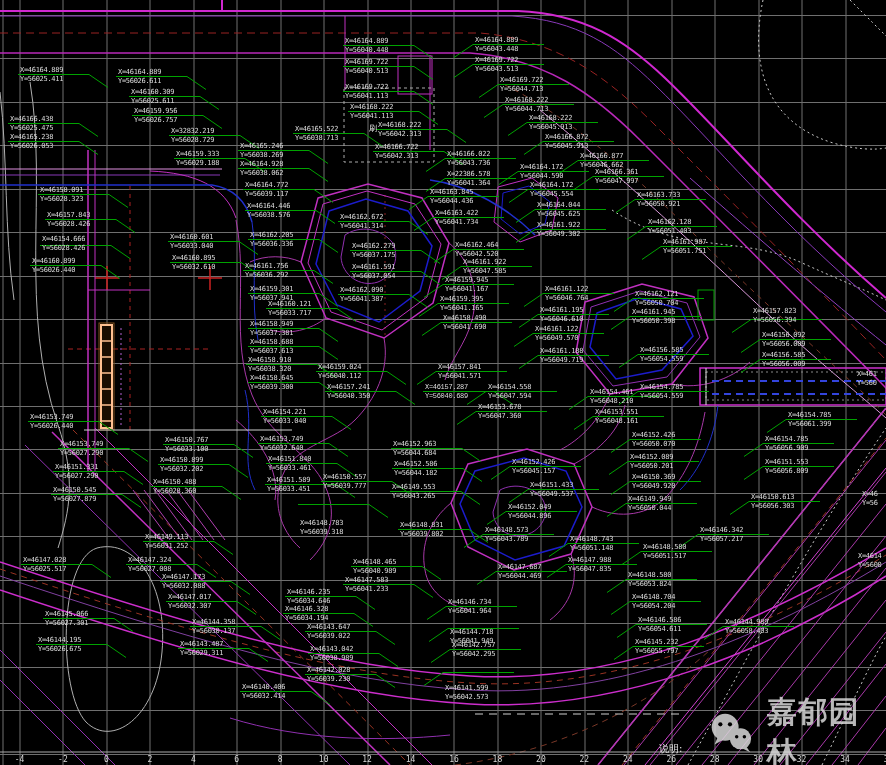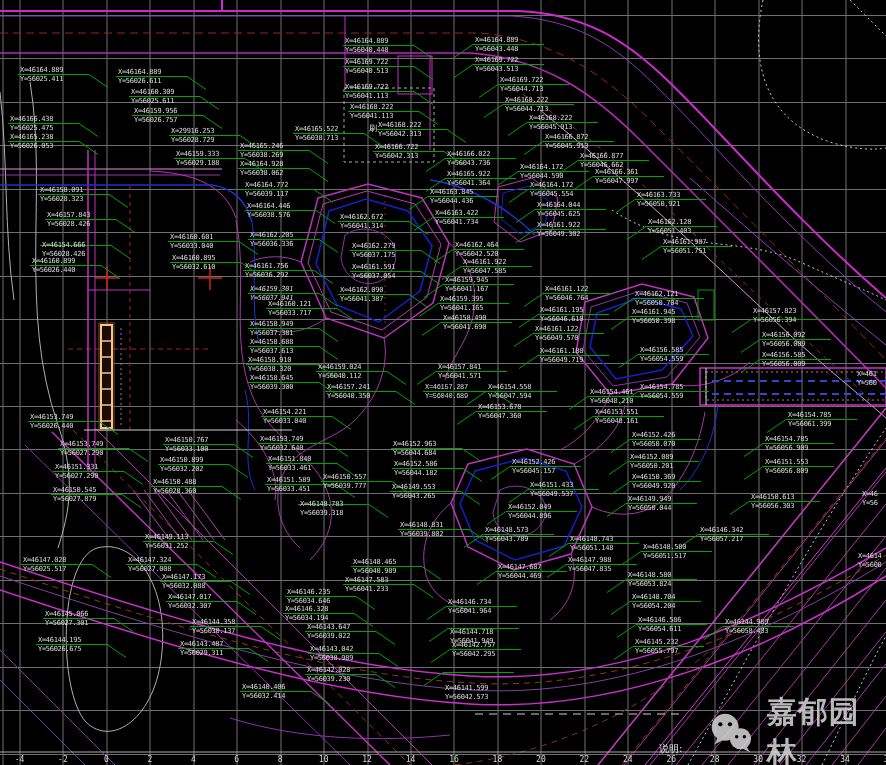--- a/index.html
+++ b/index.html
@@ -453,26 +453,26 @@
         <line x1="723" y1="626.5" x2="704" y2="639.5"></line>
       </g>
   </svg>
 
   <div id="labels">
       <div class="coord-label" style="left: 20px; top: 66px;"><span>X=46164.889</span><br><span>Y=56025.411</span></div>
       <div class="coord-label" style="left: 118px; top: 68px;"><span>X=46164.889</span><br><span>Y=56026.611</span></div>
       <div class="coord-label" style="left: 131px; top: 88px;"><span>X=46160.309</span><br><span>Y=56025.611</span></div>
       <div class="coord-label" style="left: 134px; top: 107px;"><span>X=46159.956</span><br><span>Y=56026.757</span></div>
       <div class="coord-label" style="left: 10px; top: 115px;"><span>X=46166.438</span><br><span>Y=56025.475</span></div>
-      <div class="coord-label" style="left: 171px; top: 127px;"><span>X=29916.253</span><br><span>Y=56028.729</span></div>
+      <div class="coord-label" style="left: 171px; top: 127px;"><span>X=32832.219</span><br><span>Y=56028.729</span></div>
       <div class="coord-label" style="left: 10px; top: 133px;"><span>X=46165.238</span><br><span>Y=56026.053</span></div>
       <div class="coord-label" style="left: 176px; top: 150px;"><span>X=46159.333</span><br><span>Y=56029.188</span></div>
       <div class="coord-label" style="left: 40px; top: 186px;"><span>X=46158.091</span><br><span>Y=56028.323</span></div>
       <div class="coord-label" style="left: 47px; top: 211px;"><span>X=46157.843</span><br><span>Y=56028.426</span></div>
-      <div class="coord-label" style="left: 42px; top: 241px;"><span>X=46154.666</span><br><span>Y=56028.426</span></div>
+      <div class="coord-label" style="left: 42px; top: 235px;"><span>X=46154.666</span><br><span>Y=56028.426</span></div>
       <div class="coord-label" style="left: 32px; top: 257px;"><span>X=46160.899</span><br><span>Y=56026.440</span></div>
       <div class="coord-label" style="left: 170px; top: 233px;"><span>X=46160.601</span><br><span>Y=56033.040</span></div>
       <div class="coord-label" style="left: 172px; top: 254px;"><span>X=46160.895</span><br><span>Y=56032.610</span></div>
       <div class="coord-label" style="left: 345px; top: 37px;"><span>X=46164.889</span><br><span>Y=56040.448</span></div>
       <div class="coord-label" style="left: 345px; top: 58px;"><span>X=46169.722</span><br><span>Y=56040.513</span></div>
       <div class="coord-label" style="left: 345px; top: 83px;"><span>X=46169.722</span><br><span>Y=56041.113</span></div>
       <div class="coord-label" style="left: 350px; top: 103px;"><span>X=46168.222</span><br><span>Y=56041.113</span></div>
       <div class="coord-label" style="left: 295px; top: 125px;"><span>X=46165.522</span><br><span>Y=56038.713</span></div>
       <div class="coord-label" style="left: 378px; top: 121px;"><span>X=46168.222</span><br><span>Y=56042.313</span></div>
       <div class="coord-label" style="left: 240px; top: 142px;"><span>X=46165.246</span><br><span>Y=56038.269</span></div>
@@ -491,21 +491,21 @@
       <div class="coord-label" style="left: 595px; top: 168px;"><span>X=46166.361</span><br><span>Y=56047.997</span></div>
       <div class="coord-label" style="left: 530px; top: 181px;"><span>X=46164.172</span><br><span>Y=56045.554</span></div>
       <div class="coord-label" style="left: 637px; top: 191px;"><span>X=46163.733</span><br><span>Y=56050.921</span></div>
       <div class="coord-label" style="left: 430px; top: 188px;"><span>X=46163.845</span><br><span>Y=56044.436</span></div>
       <div class="coord-label" style="left: 435px; top: 209px;"><span>X=46163.422</span><br><span>Y=56041.734</span></div>
       <div class="coord-label" style="left: 340px; top: 213px;"><span>X=46162.672</span><br><span>Y=56041.314</span></div>
       <div class="coord-label" style="left: 250px; top: 231px;"><span>X=46162.205</span><br><span>Y=56036.336</span></div>
       <div class="coord-label" style="left: 352px; top: 242px;"><span>X=46162.279</span><br><span>Y=56037.175</span></div>
       <div class="coord-label" style="left: 352px; top: 263px;"><span>X=46161.591</span><br><span>Y=56037.054</span></div>
       <div class="coord-label" style="left: 245px; top: 262px;"><span>X=46161.756</span><br><span>Y=56036.292</span></div>
-      <div class="coord-label" style="left: 250px; top: 285px; font-style: italic;"><span>X=46159.301</span><br><span>Y=56037.941</span></div>
+      <div class="coord-label" style="left: 250px; top: 285px;"><span>X=46159.301</span><br><span>Y=56037.941</span></div>
       <div class="coord-label" style="left: 340px; top: 286px;"><span>X=46162.090</span><br><span>Y=56041.387</span></div>
       <div class="coord-label" style="left: 268px; top: 300px;"><span>X=46160.121</span><br><span>Y=56033.717</span></div>
       <div class="coord-label" style="left: 250px; top: 320px;"><span>X=46158.949</span><br><span>Y=56037.381</span></div>
       <div class="coord-label" style="left: 250px; top: 338px;"><span>X=46158.688</span><br><span>Y=56037.613</span></div>
       <div class="coord-label" style="left: 248px; top: 356px;"><span>X=46158.910</span><br><span>Y=56038.320</span></div>
       <div class="coord-label" style="left: 318px; top: 363px;"><span>X=46159.024</span><br><span>Y=56040.112</span></div>
       <div class="coord-label" style="left: 250px; top: 374px;"><span>X=46158.645</span><br><span>Y=56039.300</span></div>
       <div class="coord-label" style="left: 327px; top: 383px;"><span>X=46157.241</span><br><span>Y=56040.350</span></div>
       <div class="coord-label" style="left: 425px; top: 383px; font-family: Liberation Mono, monospace;"><span>X=46157.287</span><br><span>Y=56040.689</span></div>
       <div class="coord-label" style="left: 438px; top: 363px;"><span>X=46157.841</span><br><span>Y=56041.571</span></div>
@@ -522,21 +522,21 @@
       <div class="coord-label" style="left: 635px; top: 290px;"><span>X=46162.121</span><br><span>Y=56050.704</span></div>
       <div class="coord-label" style="left: 632px; top: 308px;"><span>X=46161.945</span><br><span>Y=56050.398</span></div>
       <div class="coord-label" style="left: 540px; top: 306px;"><span>X=46161.195</span><br><span>Y=56046.610</span></div>
       <div class="coord-label" style="left: 535px; top: 325px;"><span>X=46161.122</span><br><span>Y=56049.570</span></div>
       <div class="coord-label" style="left: 540px; top: 347px;"><span>X=46161.188</span><br><span>Y=56049.719</span></div>
       <div class="coord-label" style="left: 640px; top: 346px;"><span>X=46156.585</span><br><span>Y=56054.559</span></div>
       <div class="coord-label" style="left: 753px; top: 307px;"><span>X=46157.823</span><br><span>Y=56056.394</span></div>
       <div class="coord-label" style="left: 762px; top: 331px;"><span>X=46156.092</span><br><span>Y=56056.009</span></div>
       <div class="coord-label" style="left: 762px; top: 351px;"><span>X=46156.585</span><br><span>Y=56056.009</span></div>
       <div class="coord-label" style="left: 447px; top: 150px;"><span>X=46166.022</span><br><span>Y=56043.736</span></div>
-      <div class="coord-label" style="left: 447px; top: 170px;"><span>X=46165.922</span><br><span>Y=56041.364</span></div>
+      <div class="coord-label" style="left: 447px; top: 170px;"><span>X=22386.578</span><br><span>Y=56041.364</span></div>
       <div class="coord-label" style="left: 700px; top: 526px;"><span>X=46146.342</span><br><span>Y=56057.217</span></div>
       <div class="coord-label" style="left: 788px; top: 411px;"><span>X=46154.785</span><br><span>Y=56061.399</span></div>
       <div class="coord-label" style="left: 765px; top: 435px;"><span>X=46154.785</span><br><span>Y=56056.909</span></div>
       <div class="coord-label" style="left: 765px; top: 458px;"><span>X=46151.553</span><br><span>Y=56056.809</span></div>
       <div class="coord-label" style="left: 751px; top: 493px;"><span>X=46150.613</span><br><span>Y=56056.303</span></div>
       <div class="coord-label" style="left: 640px; top: 383px;"><span>X=46154.785</span><br><span>Y=56054.559</span></div>
       <div class="coord-label" style="left: 30px; top: 413px;"><span>X=46153.749</span><br><span>Y=56026.440</span></div>
       <div class="coord-label" style="left: 60px; top: 440px;"><span>X=46153.749</span><br><span>Y=56027.290</span></div>
       <div class="coord-label" style="left: 165px; top: 436px;"><span>X=46150.767</span><br><span>Y=56033.100</span></div>
       <div class="coord-label" style="left: 160px; top: 456px;"><span>X=46150.899</span><br><span>Y=56032.202</span></div>
@@ -553,21 +553,21 @@
       <div class="coord-label" style="left: 38px; top: 636px;"><span>X=46144.195</span><br><span>Y=56026.675</span></div>
       <div class="coord-label" style="left: 180px; top: 640px;"><span>X=46143.487</span><br><span>Y=56029.311</span></div>
       <div class="coord-label" style="left: 263px; top: 408px;"><span>X=46154.221</span><br><span>Y=56033.040</span></div>
       <div class="coord-label" style="left: 260px; top: 435px;"><span>X=46153.749</span><br><span>Y=56032.640</span></div>
       <div class="coord-label" style="left: 268px; top: 455px;"><span>X=46151.840</span><br><span>Y=56033.461</span></div>
       <div class="coord-label" style="left: 393px; top: 440px;"><span>X=46152.963</span><br><span>Y=56044.684</span></div>
       <div class="coord-label" style="left: 394px; top: 460px;"><span>X=46152.586</span><br><span>Y=56044.182</span></div>
       <div class="coord-label" style="left: 267px; top: 476px;"><span>X=46151.589</span><br><span>Y=56033.451</span></div>
       <div class="coord-label" style="left: 323px; top: 473px;"><span>X=46150.557</span><br><span>Y=56039.777</span></div>
       <div class="coord-label" style="left: 392px; top: 483px;"><span>X=46149.553</span><br><span>Y=56043.265</span></div>
-      <div class="coord-label" style="left: 300px; top: 500px;"><span>X=46148.783</span><br><span>Y=56039.318</span></div>
+      <div class="coord-label" style="left: 300px; top: 519px;"><span>X=46148.783</span><br><span>Y=56039.318</span></div>
       <div class="coord-label" style="left: 400px; top: 521px;"><span>X=46148.831</span><br><span>Y=56039.802</span></div>
       <div class="coord-label" style="left: 353px; top: 558px;"><span>X=46148.465</span><br><span>Y=56040.989</span></div>
       <div class="coord-label" style="left: 345px; top: 576px;"><span>X=46147.583</span><br><span>Y=56041.233</span></div>
       <div class="coord-label" style="left: 287px; top: 588px;"><span>X=46146.235</span><br><span>Y=56034.646</span></div>
       <div class="coord-label" style="left: 285px; top: 605px;"><span>X=46146.328</span><br><span>Y=56034.194</span></div>
       <div class="coord-label" style="left: 307px; top: 623px;"><span>X=46143.647</span><br><span>Y=56039.022</span></div>
       <div class="coord-label" style="left: 310px; top: 645px;"><span>X=46143.042</span><br><span>Y=56038.989</span></div>
       <div class="coord-label" style="left: 307px; top: 666px;"><span>X=46142.028</span><br><span>Y=56039.230</span></div>
       <div class="coord-label" style="left: 242px; top: 683px;"><span>X=46140.406</span><br><span>Y=56032.414</span></div>
       <div class="coord-label" style="left: 448px; top: 598px;"><span>X=46146.734</span><br><span>Y=56041.964</span></div>

